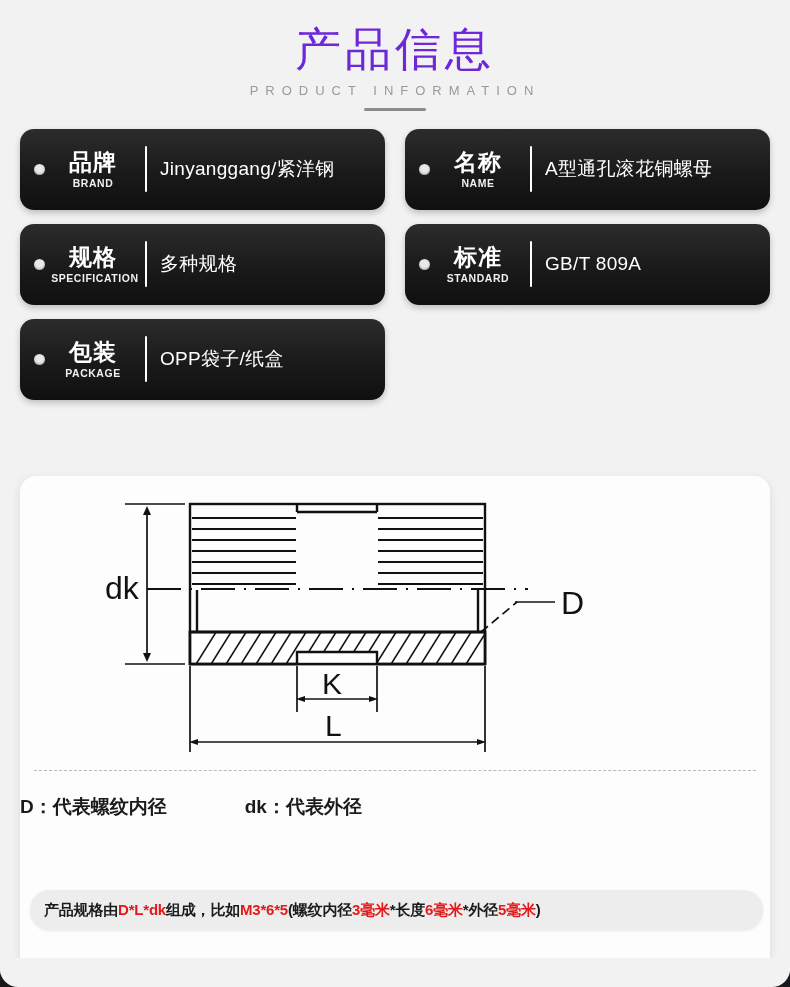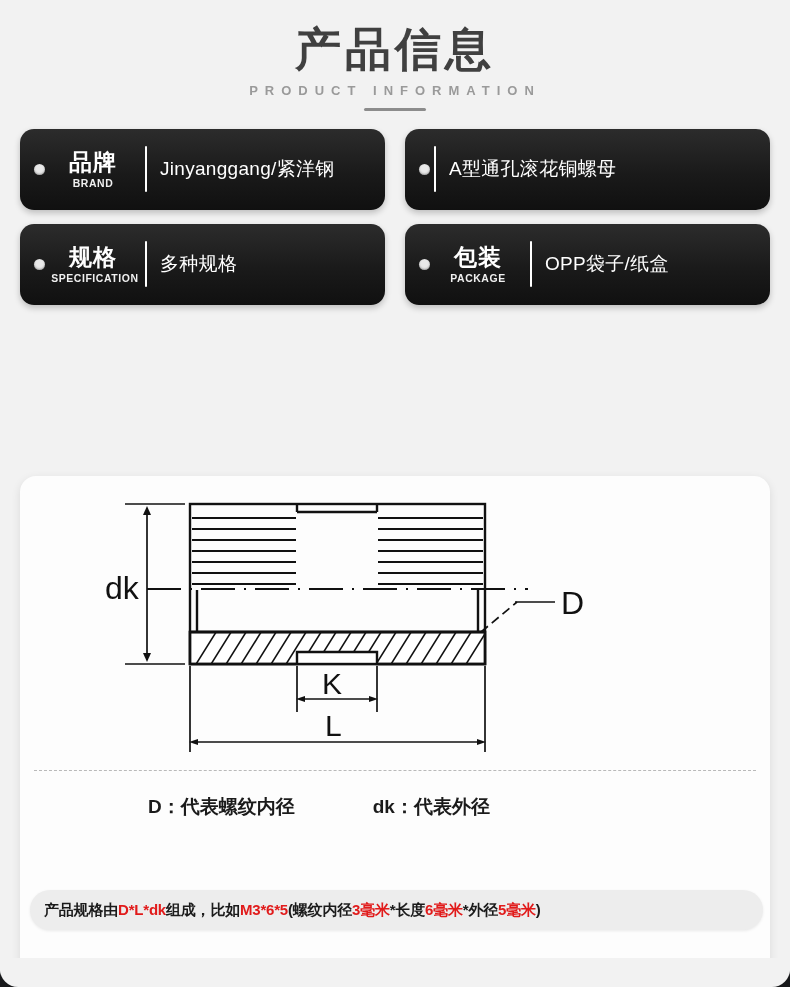--- a/index.html
+++ b/index.html
@@ -13,29 +13,29 @@
     position: relative;
   }
 
   
   .header {
     padding-top: 24px;
     text-align: center;
   }
   .header-title {
     font-size: 46px;
-    font-weight: bold;
-    color: #404040;
+    font-weight: normal;
+    color: #6d28d9;
     letter-spacing: 4px;
     line-height: 1.1;
   }
   .header-sub {
     margin-top: 8px;
     font-size: 13px;
-    font-weight: bold;
+    font-weight: normal;
     color: #9a9a9a;
     letter-spacing: 7px;
   }
   .header-rule {
     width: 62px;
     height: 3px;
     background: #8c8c8c;
     margin: 10px auto 0 auto;
     border-radius: 2px;
   }
@@ -138,21 +138,20 @@
   }
 
   .legend {
     position: absolute;
     left: 0;
     top: 318px;
     width: 750px;
   }
   .legend-row {
     display: flex;
-    padding-left: 128px;
     margin-bottom: 26px;
     color: #1b1b1b;
     font-size: 19px;
     font-weight: bold;
   }
   .legend-item { white-space: nowrap; }
   .legend-item.second { margin-left: 78px; }
 
   
   .note {
@@ -214,35 +213,48 @@
     <div class="card-label">
       <div class="card-label-cn">品牌</div>
       <div class="card-label-en">BRAND</div>
     </div>
     <span class="card-divider"></span>
     <div class="card-value">Jinyanggang/紧洋钢</div>
   </div>
 
   <div class="card">
     <span class="card-dot"></span>
+    <div class="card-label">
+      <div class="card-label-cn">名称</div>
+      <div class="card-label-en">NAME</div>
+    </div>
     <span class="card-divider"></span>
     <div class="card-value">A型通孔滚花铜螺母</div>
   </div>
 
 
   <div class="card">
     <span class="card-dot"></span>
     <div class="card-label">
       <div class="card-label-cn">规格</div>
       <div class="card-label-en">SPECIFICATION</div>
     </div>
     <span class="card-divider"></span>
     <div class="card-value">多种规格</div>
   </div>
 
+  <div class="card">
+    <span class="card-dot"></span>
+    <div class="card-label">
+      <div class="card-label-cn">标准</div>
+      <div class="card-label-en">STANDARD</div>
+    </div>
+    <span class="card-divider"></span>
+    <div class="card-value">GB/T 809A</div>
+  </div>
 
   <div class="card">
     <span class="card-dot"></span>
     <div class="card-label">
       <div class="card-label-cn">包装</div>
       <div class="card-label-en">PACKAGE</div>
     </div>
     <span class="card-divider"></span>
     <div class="card-value">OPP袋子/纸盒</div>
   </div>

